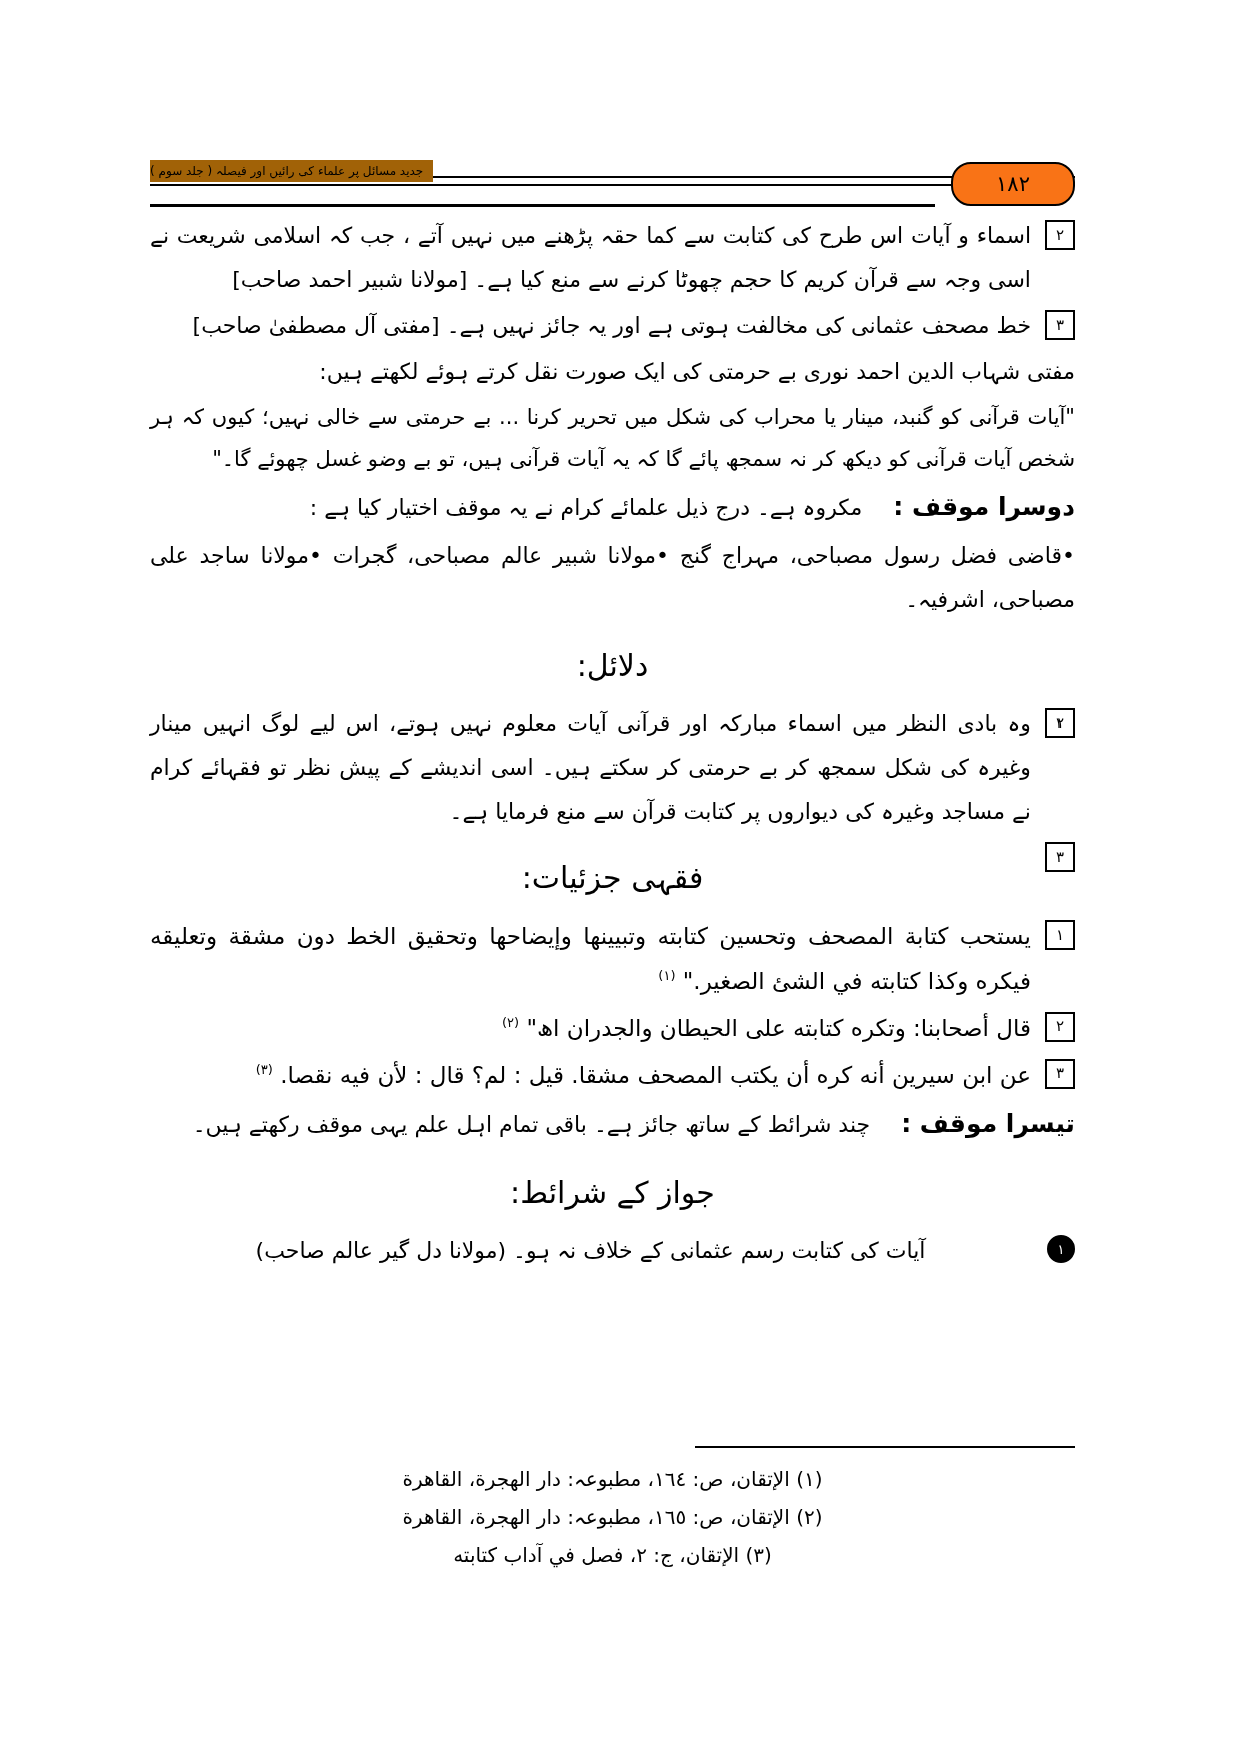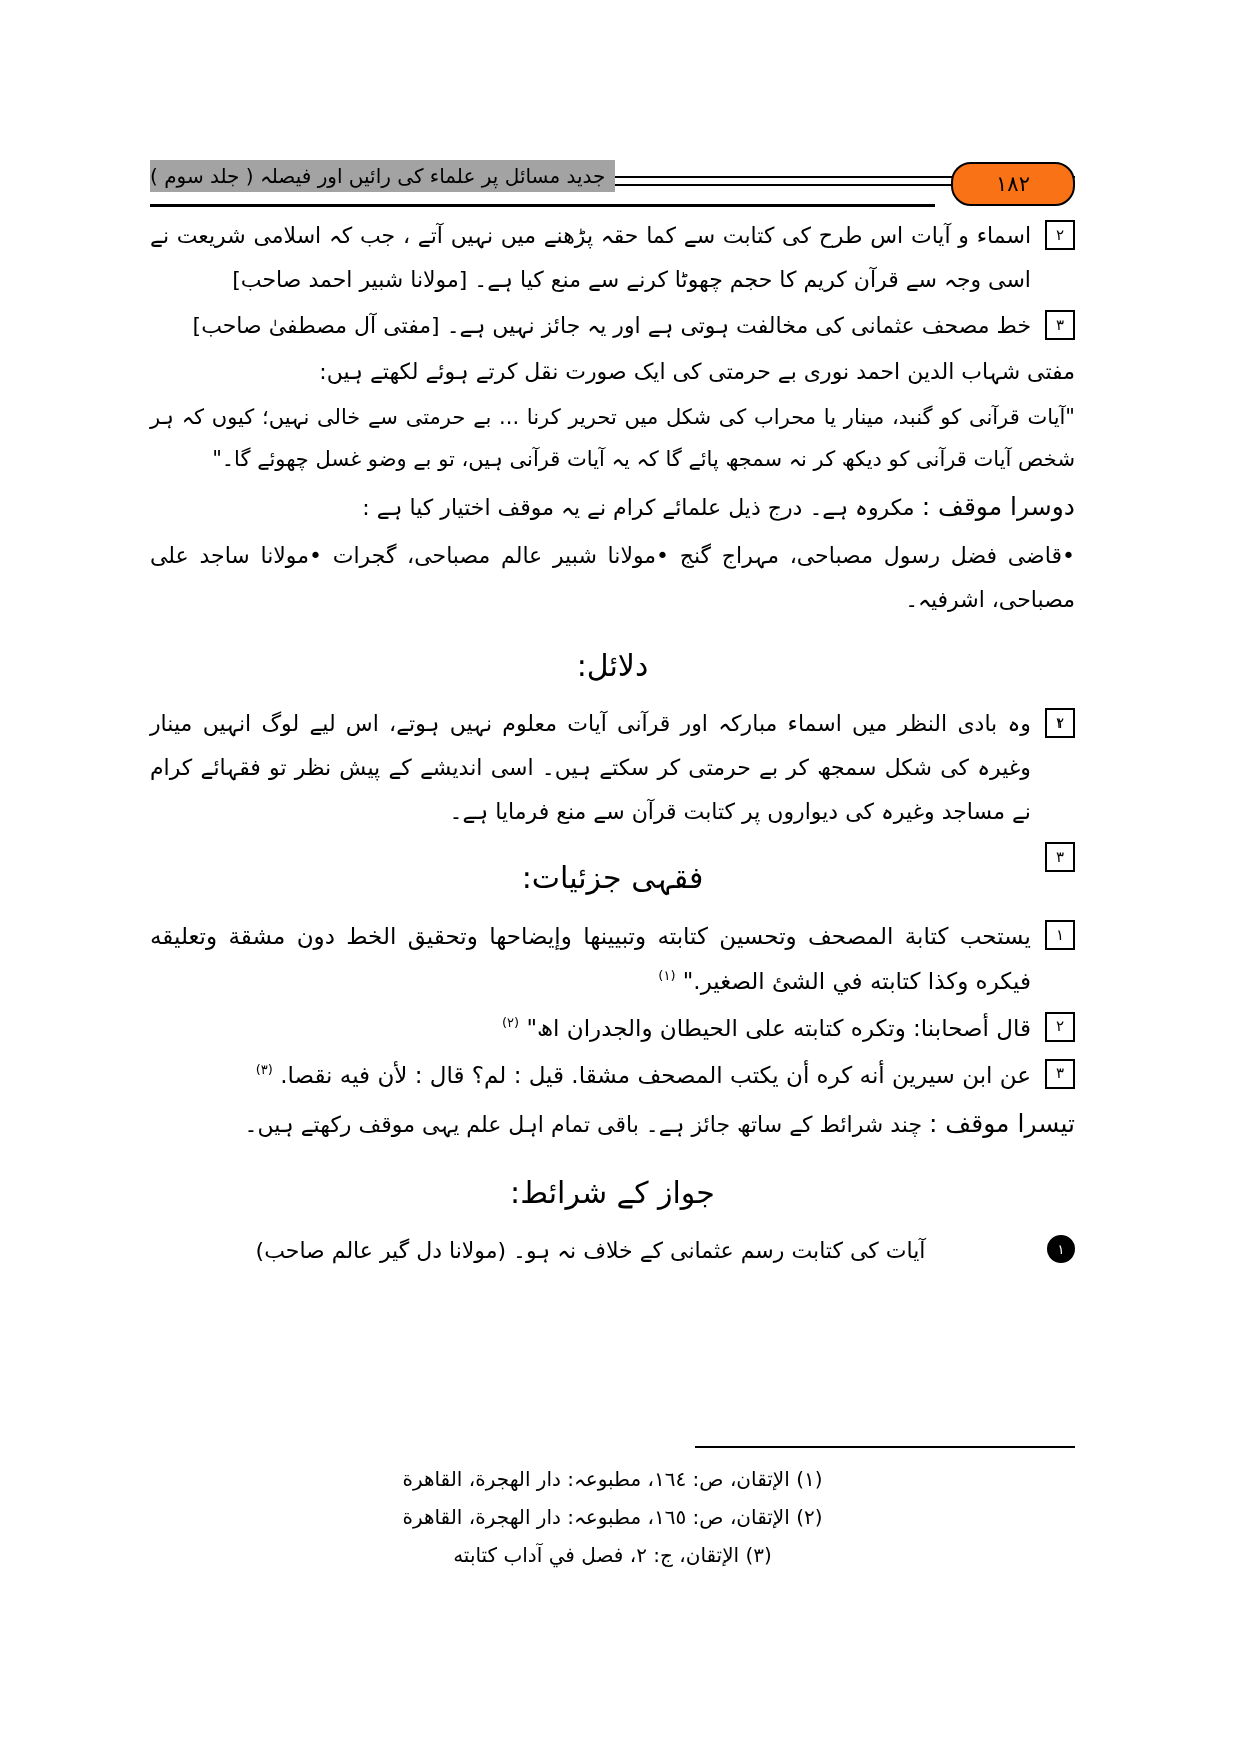--- a/index.html
+++ b/index.html
@@ -61,23 +61,23 @@
     align-items: center;
     justify-content: center;
     font-size: 21px;
     letter-spacing: 1px;
     z-index: 3;
   }
   .header-title {
     position: absolute;
     left: 0;
     top: 0;
-    background: #a3a3a3;
+    background: #a16207;
     padding: 4px 10px 4px 0;
-    font-size: 20px;
+    font-size: 12px;
     white-space: nowrap;
     z-index: 3;
     direction: rtl;
   }
   .header-underline {
     position: absolute;
     left: 0;
     right: 140px;
     top: 44px;
     height: 3px;
@@ -126,22 +126,23 @@
   .quote {
     font-size: 21px;
   }
   .heading {
     text-align: center;
     font-size: 30px;
     font-weight: normal;
     margin: 14px 0 6px 0;
   }
   .lead {
-    font-weight: normal;
+    font-weight: bold;
     font-size: 25px;
+    margin-left: 24px;
   }
   .arabic {
     direction: rtl;
     font-family: "DejaVu Sans", sans-serif;
     font-size: 23px;
     line-height: 1.95;
   }
   .sup {
     font-size: 13px;
     vertical-align: super;

